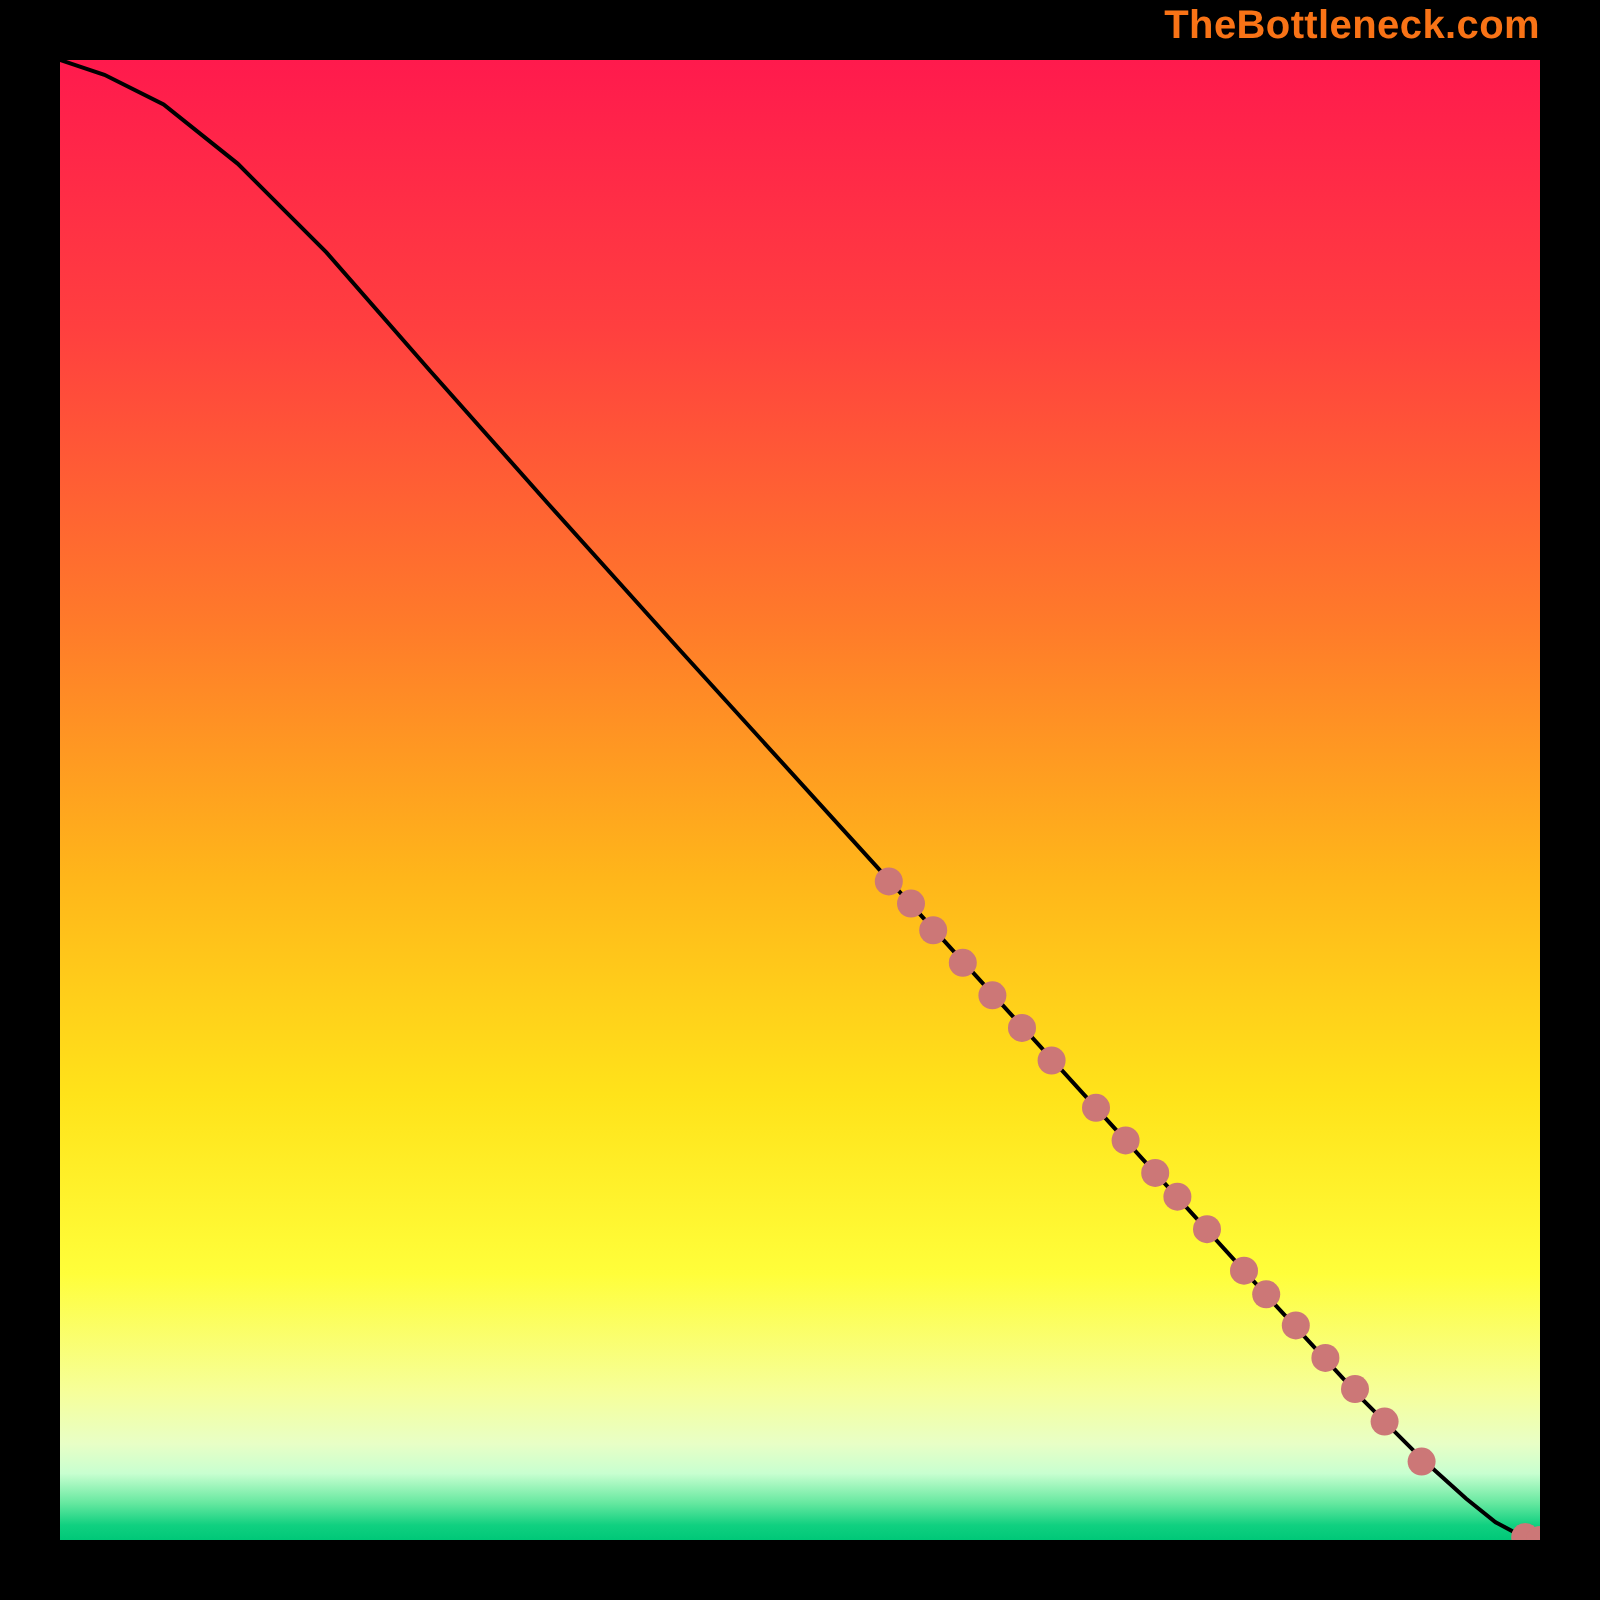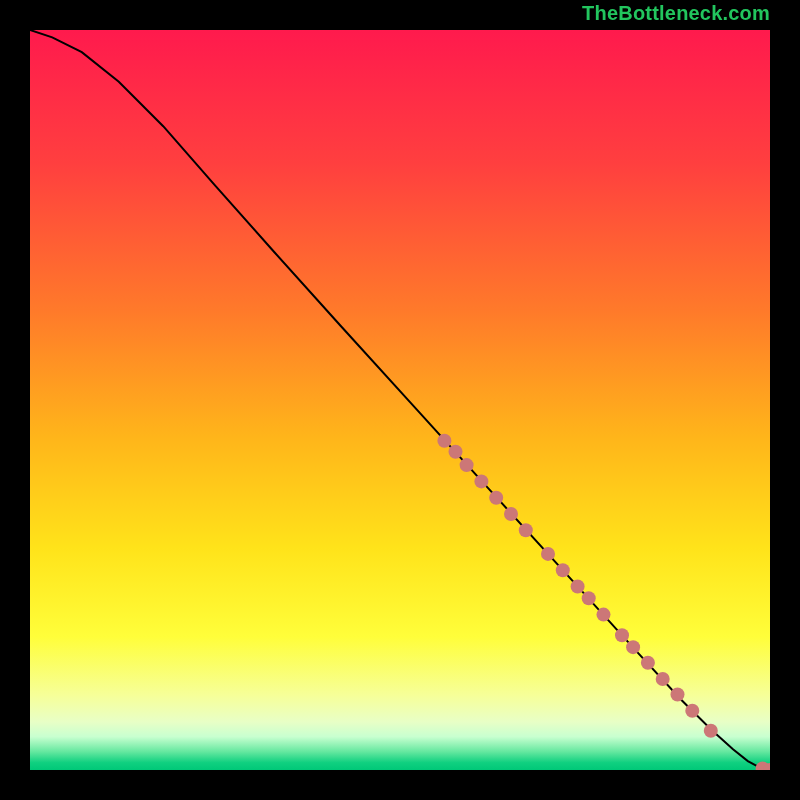--- a/index.html
+++ b/index.html
@@ -14,21 +14,21 @@
   .stage {
     position: relative;
     width: 800px;
     height: 800px;
     background: #000;
   }
   .attribution {
     position: absolute;
     top: 2px;
     right: 30px;
-    color: #22c55e;
+    color: #f97316;
     font-size: 20px;
     font-weight: 600;
     letter-spacing: 0.2px;
   }
   .plot {
     position: absolute;
     left: 30px;
     top: 30px;
     width: 740px;
     height: 740px;

